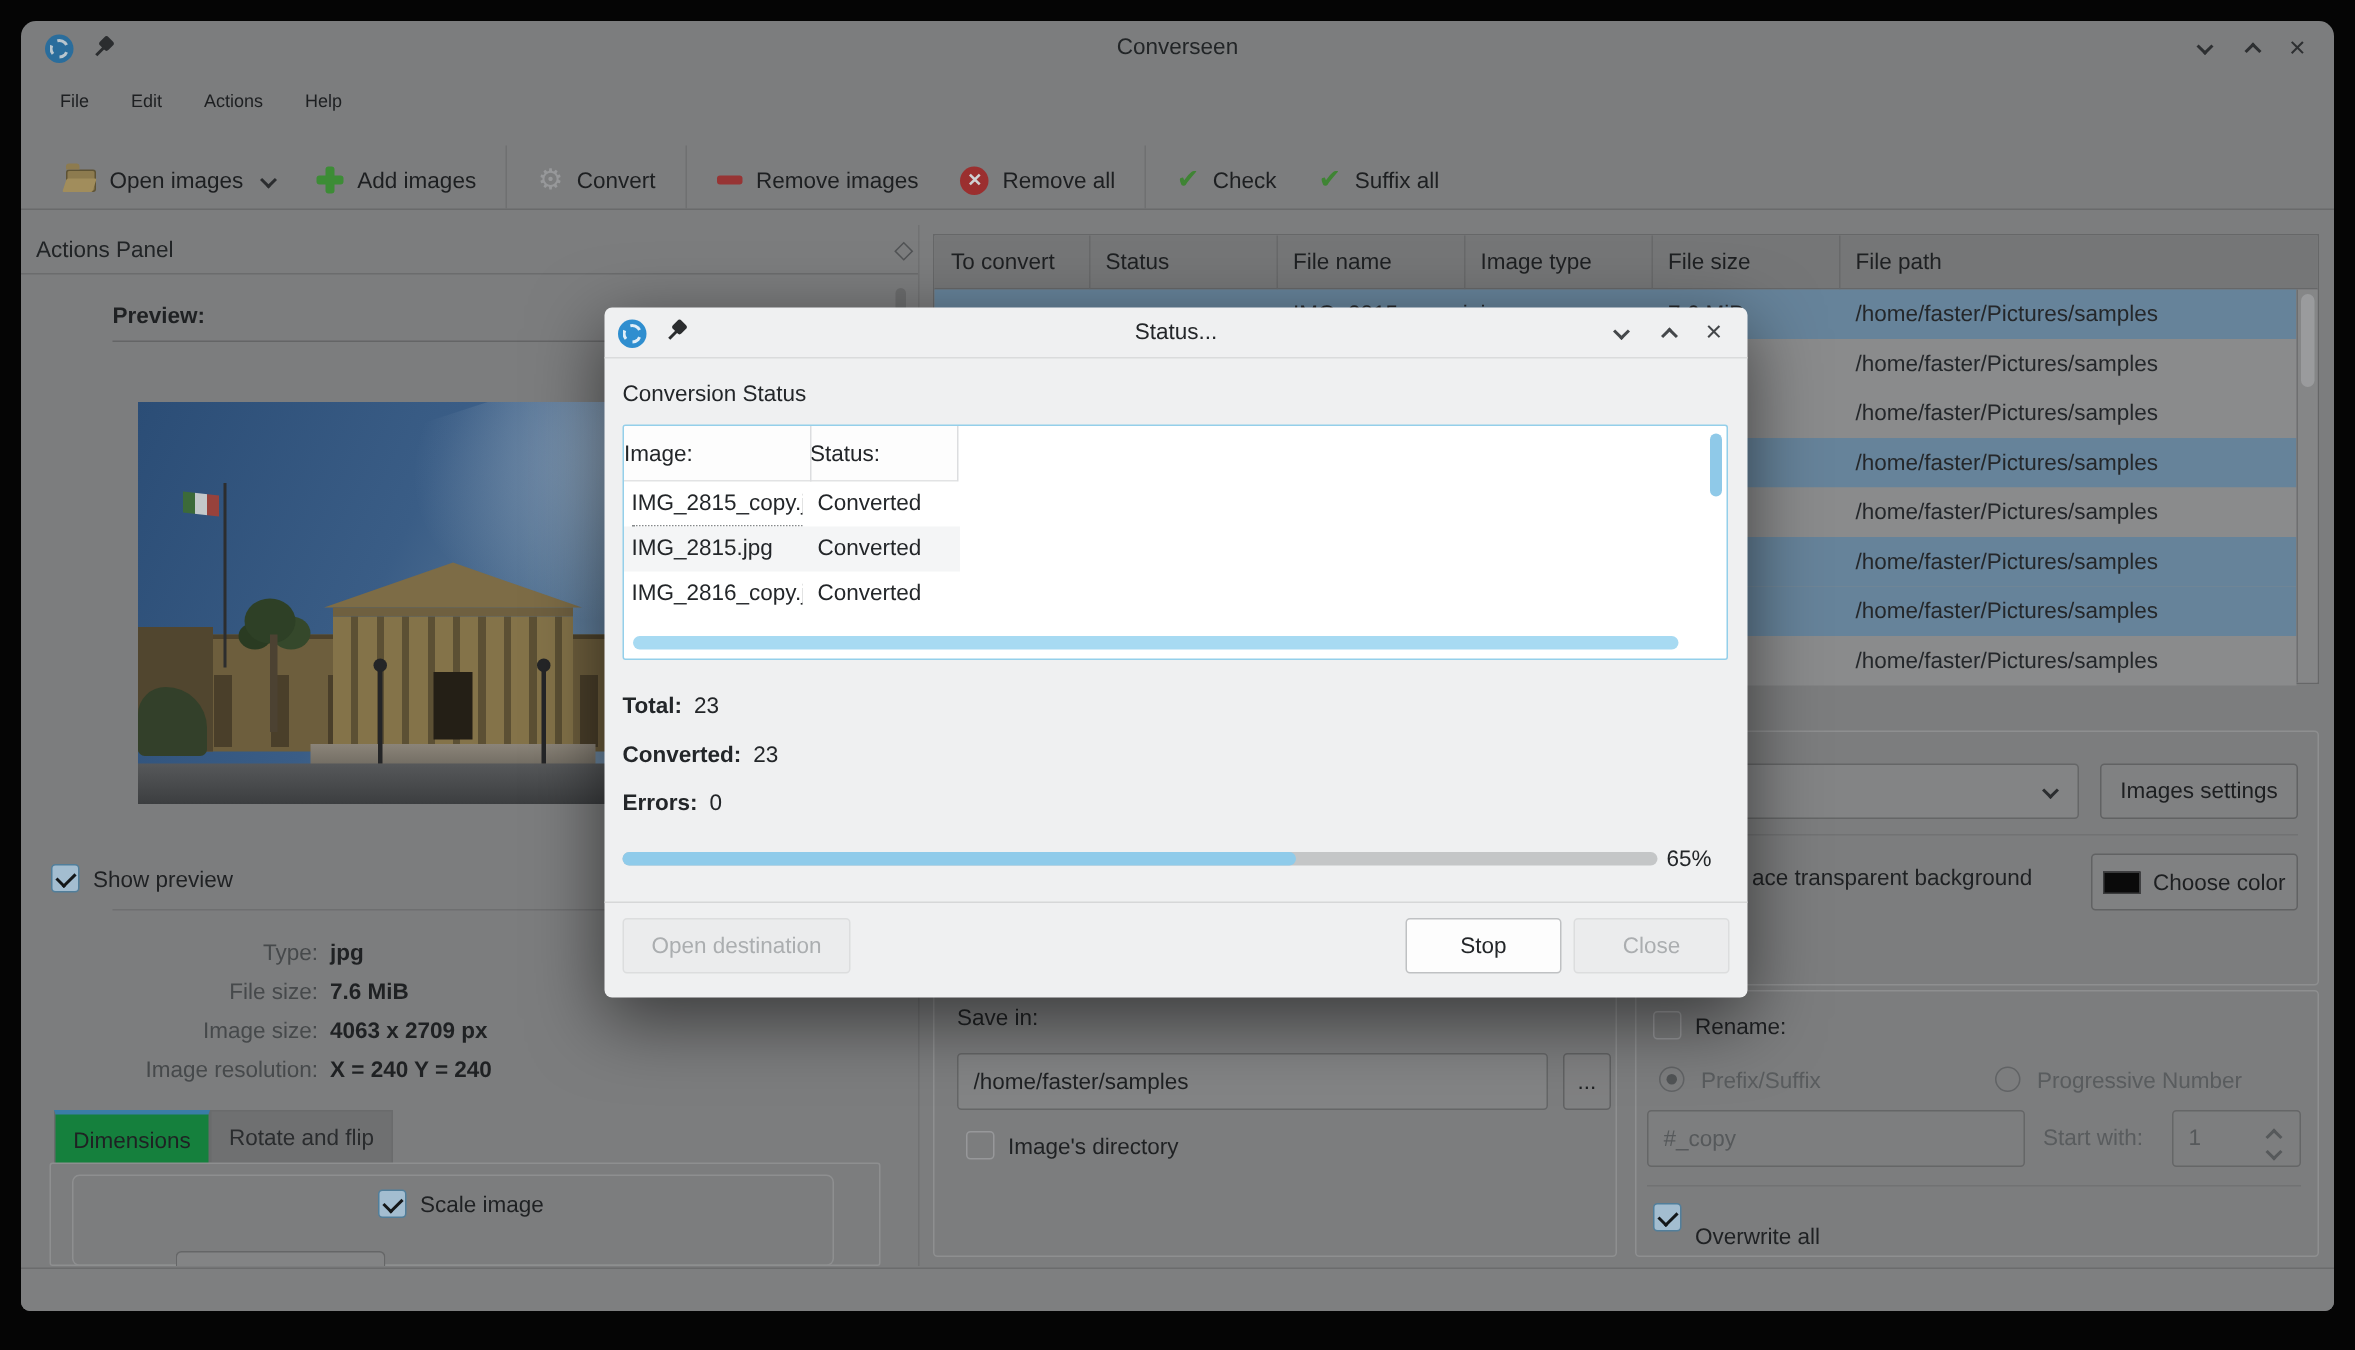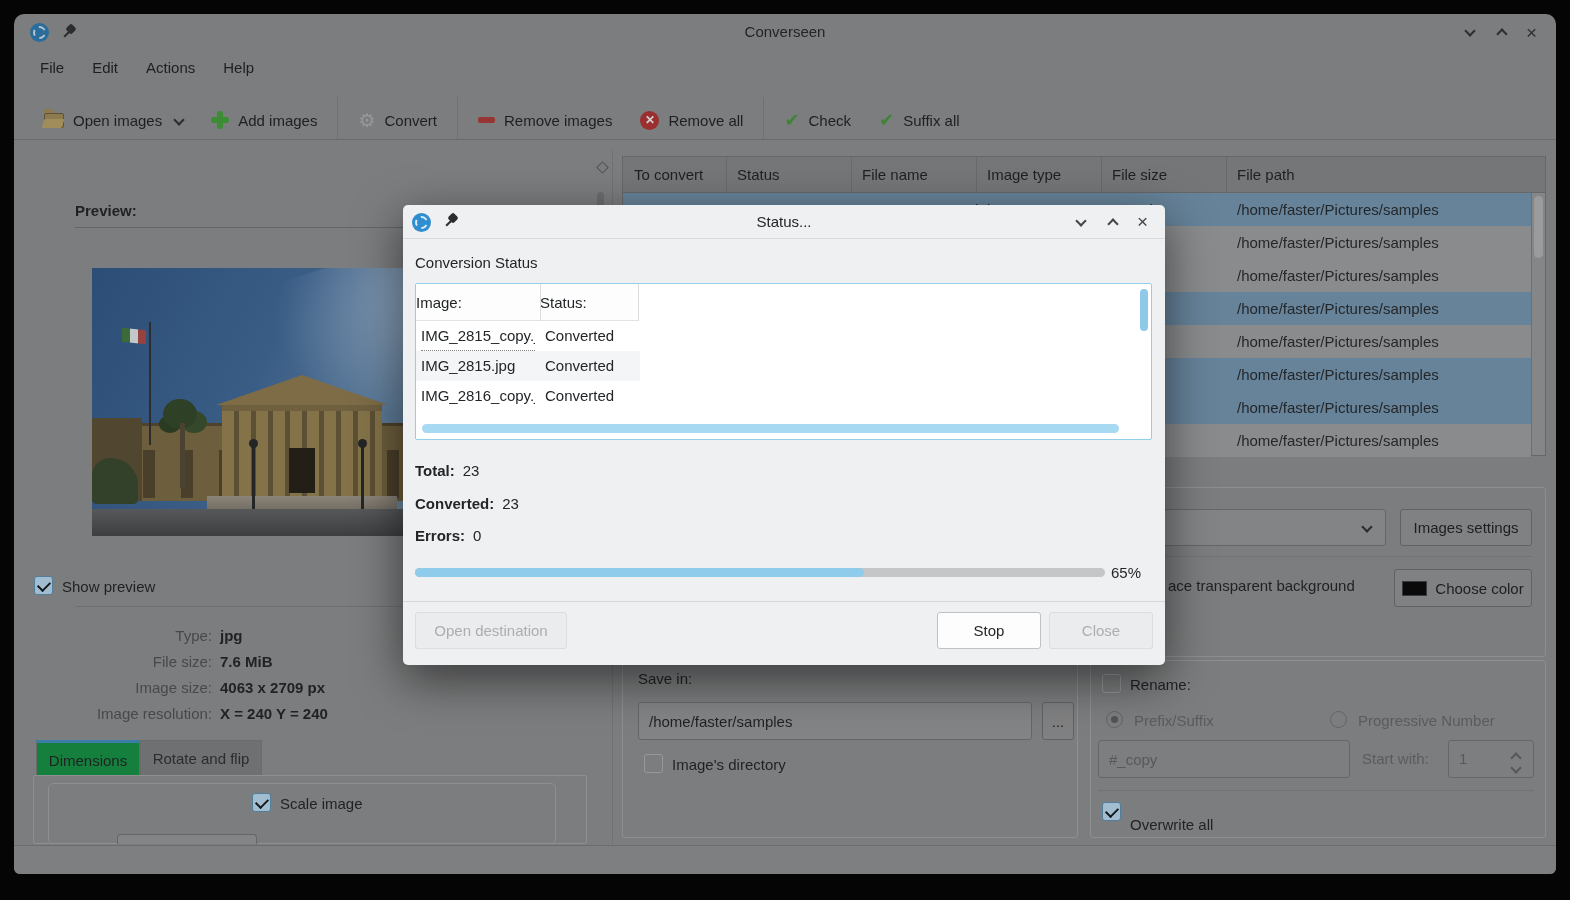--- a/index.html
+++ b/index.html
@@ -21,21 +21,21 @@
   .pin { position:absolute; width:15px; height:15px; }
   .pin::before { content:""; position:absolute; left:5px; top:0px; width:8px; height:8px; border-radius:2px; background:#2b2d2f; transform:rotate(45deg); }
   .pin::after { content:""; position:absolute; left:1px; top:8px; width:8px; height:2px; background:#2b2d2f; transform:rotate(135deg); }
   .chev { display:inline-block; width:8px; height:8px; border-right:2px solid currentColor; border-bottom:2px solid currentColor; }
   .chev.down { transform:rotate(45deg); }
   .chev.up { transform:rotate(-135deg); }
   .winctl { position:absolute; color:#2d2f31; }
   .closex { position:absolute; font-size:19px; color:#2d2f31; line-height:20px; }
 
   .menubar { position:absolute; left:0; top:36px; height:34px; display:flex; align-items:center; padding-left:12px; }
-  .menuitem { padding:0 14px; font-size:15px; color:#1d1f21; }
+  .menuitem { padding:0 14px; font-size:12px; color:#1d1f21; }
 
   .toolbar { position:absolute; left:0; top:70px; right:0; height:56px; display:flex; align-items:flex-end;
              padding-left:16px; border-bottom:1px solid #696a6b; }
   .tbtn { display:flex; align-items:center; gap:9px; padding:0 14px; height:38px; font-size:15px; color:#1d1f21; }
   .tsep { width:1px; height:42px; background:#6f7071; margin:0 6px; }
   .ic-folder { position:relative; width:20px; height:15px; background:#8d7b4f; border:1px solid #5e5334; border-radius:2px; }
   .ic-folder::before { content:""; position:absolute; left:-1px; top:-5px; width:9px; height:4px; background:#8d7b4f; border-radius:2px 2px 0 0; }
   .ic-folder::after { content:""; position:absolute; left:-2px; bottom:-1px; width:20px; height:9px; background:#a18d5c; transform:skewX(-18deg); border-radius:1px; }
   .ic-plus { position:relative; width:18px; height:18px; }
   .ic-plus::before { content:""; position:absolute; left:6px; top:0; width:6px; height:18px; background:#3d8c36; border-radius:2px; }
@@ -190,20 +190,21 @@
     <div class="tbtn">
       <span class="ic-check">✔</span>
       <span>Check</span>
     </div>
     <div class="tbtn">
       <span class="ic-check">✔</span>
       <span>Suffix all</span>
     </div>
   </div>
 
+  <div class="panelhdr">Actions Panel</div>
   <span class="diamond" style="left:584px; top:149px;"></span>
   <div class="vline" style="left:598px; top:136px; height:694px;"></div>
   <div class="scrollpill" style="left:583px; top:178px; width:7px; height:30px;"></div>
 
   <div class="lbl bold" style="left:61px; top:188px;">Preview:</div>
   <div class="hline" style="left:61px; top:213px; width:520px; background:#646566;"></div>
 
   <div class="photo">
     <div class="sky"></div>
     <div class="cloud"></div>

